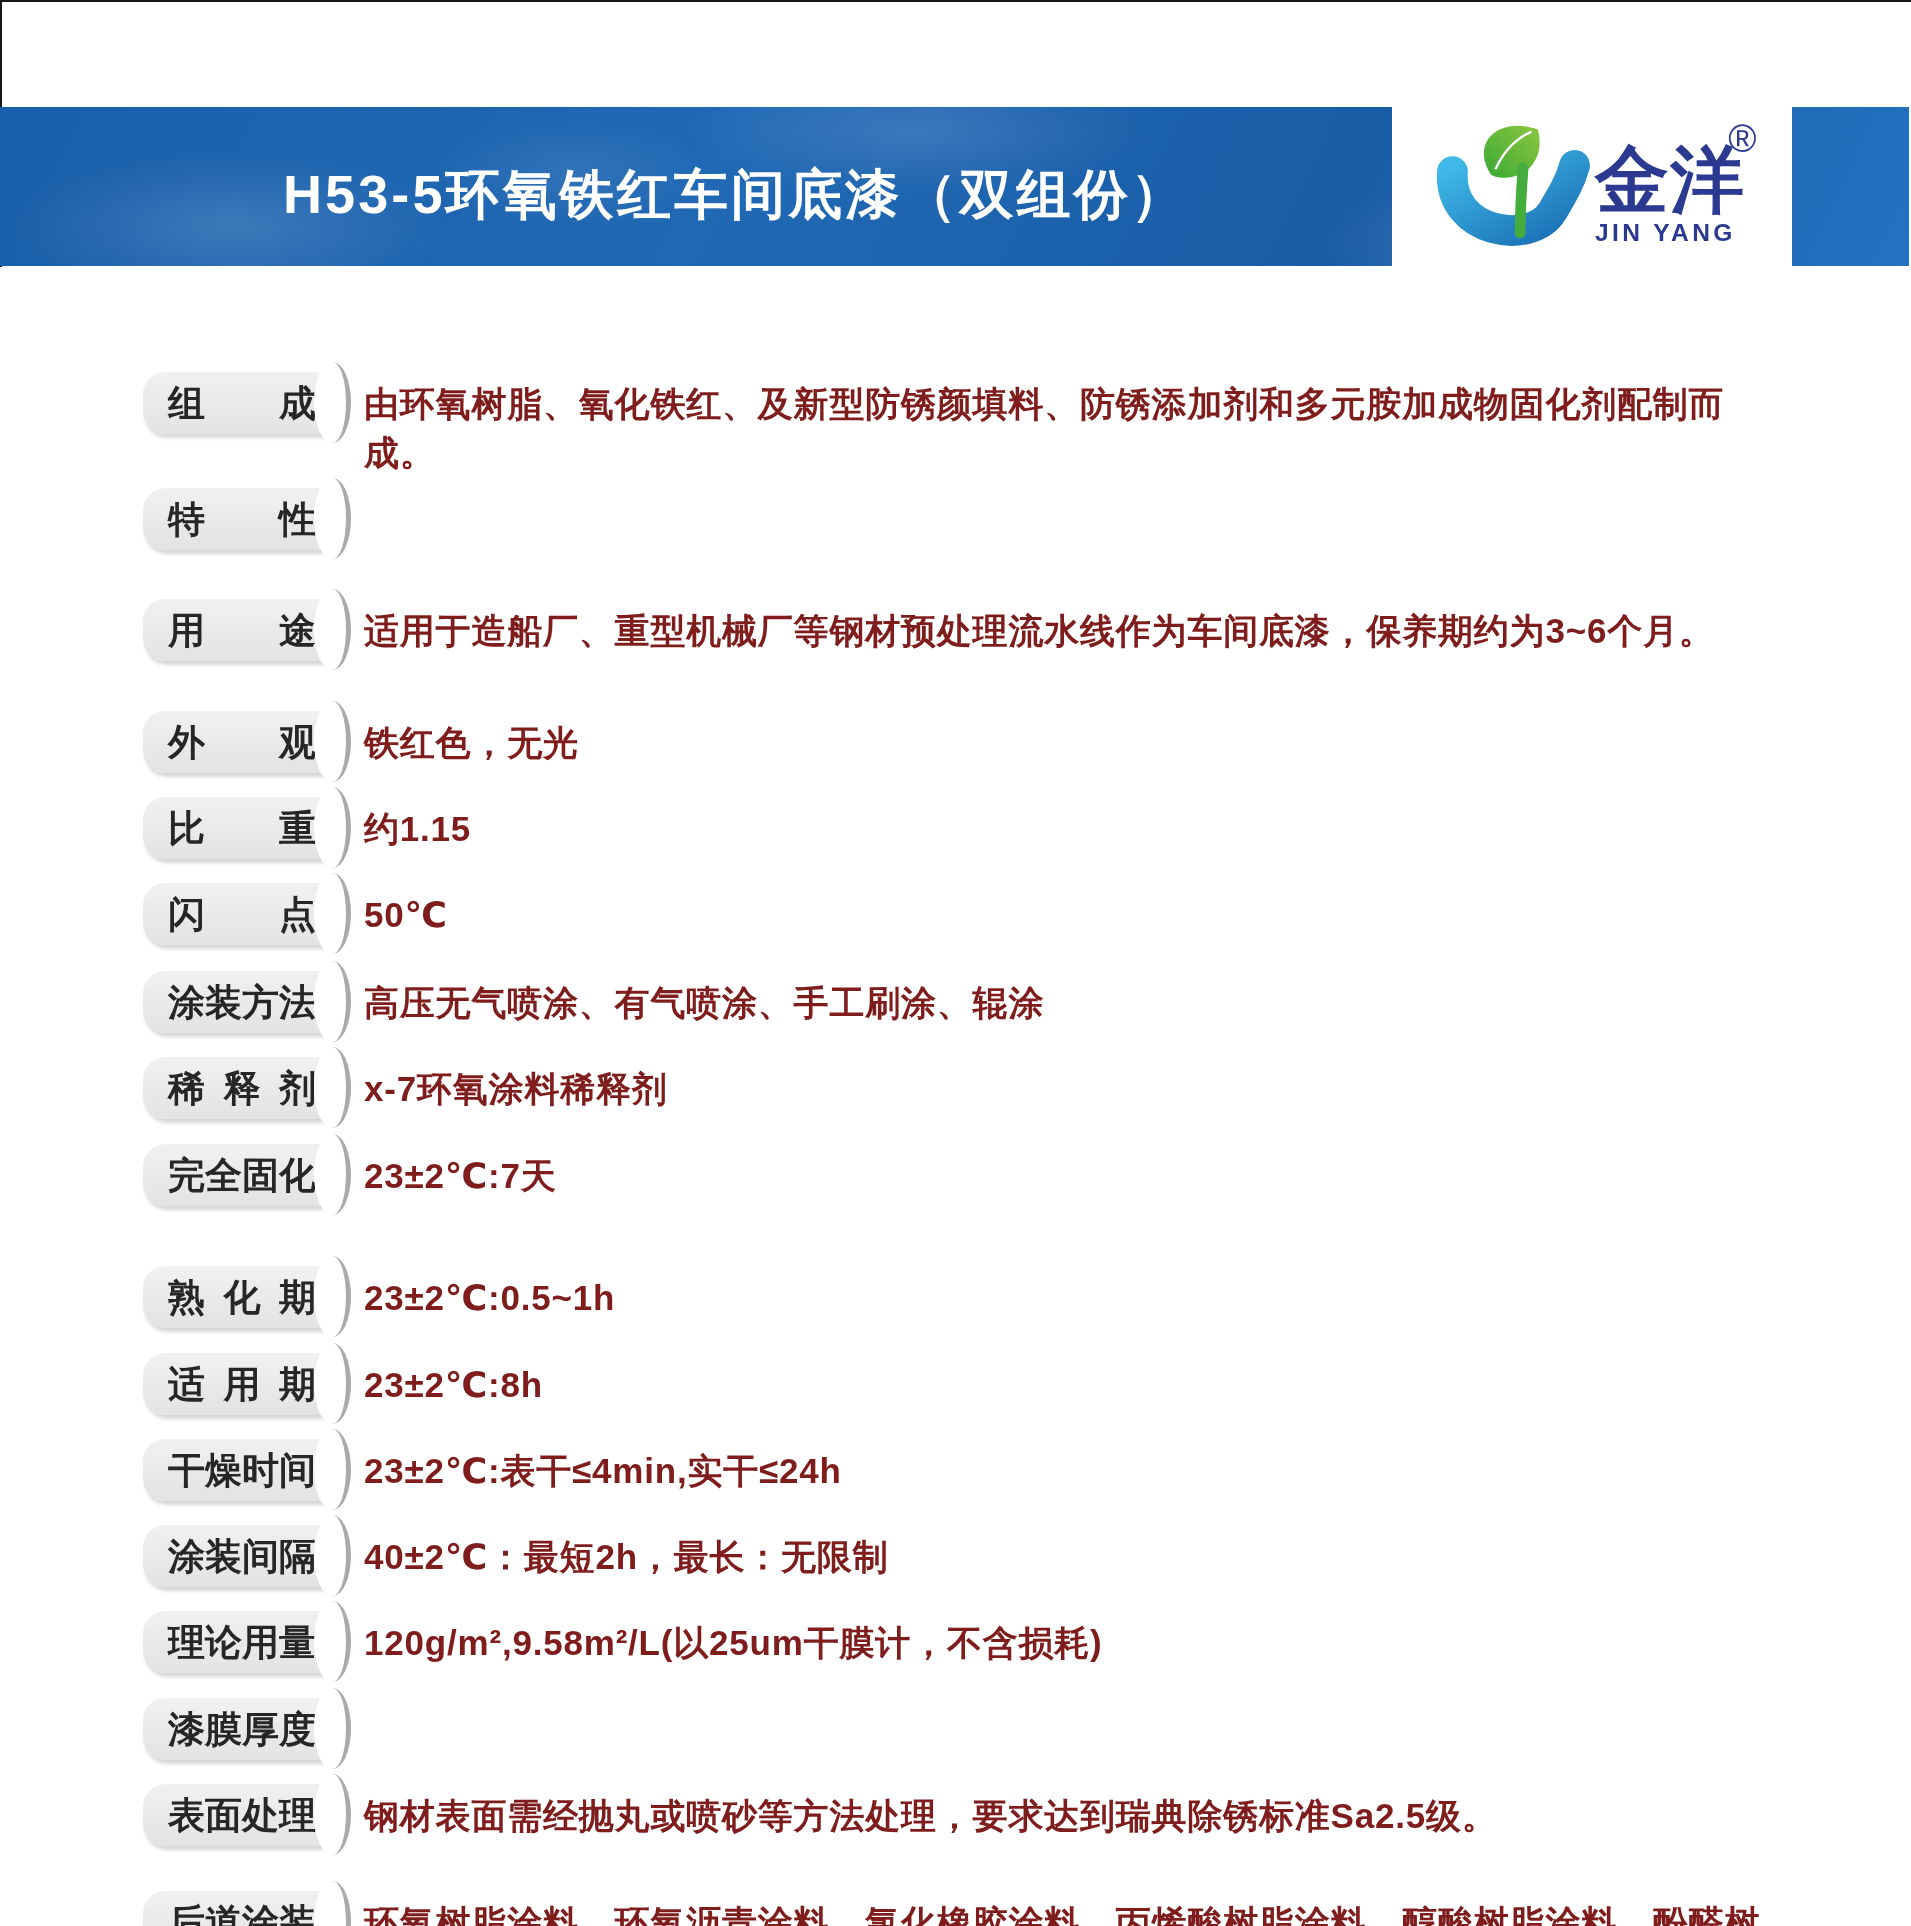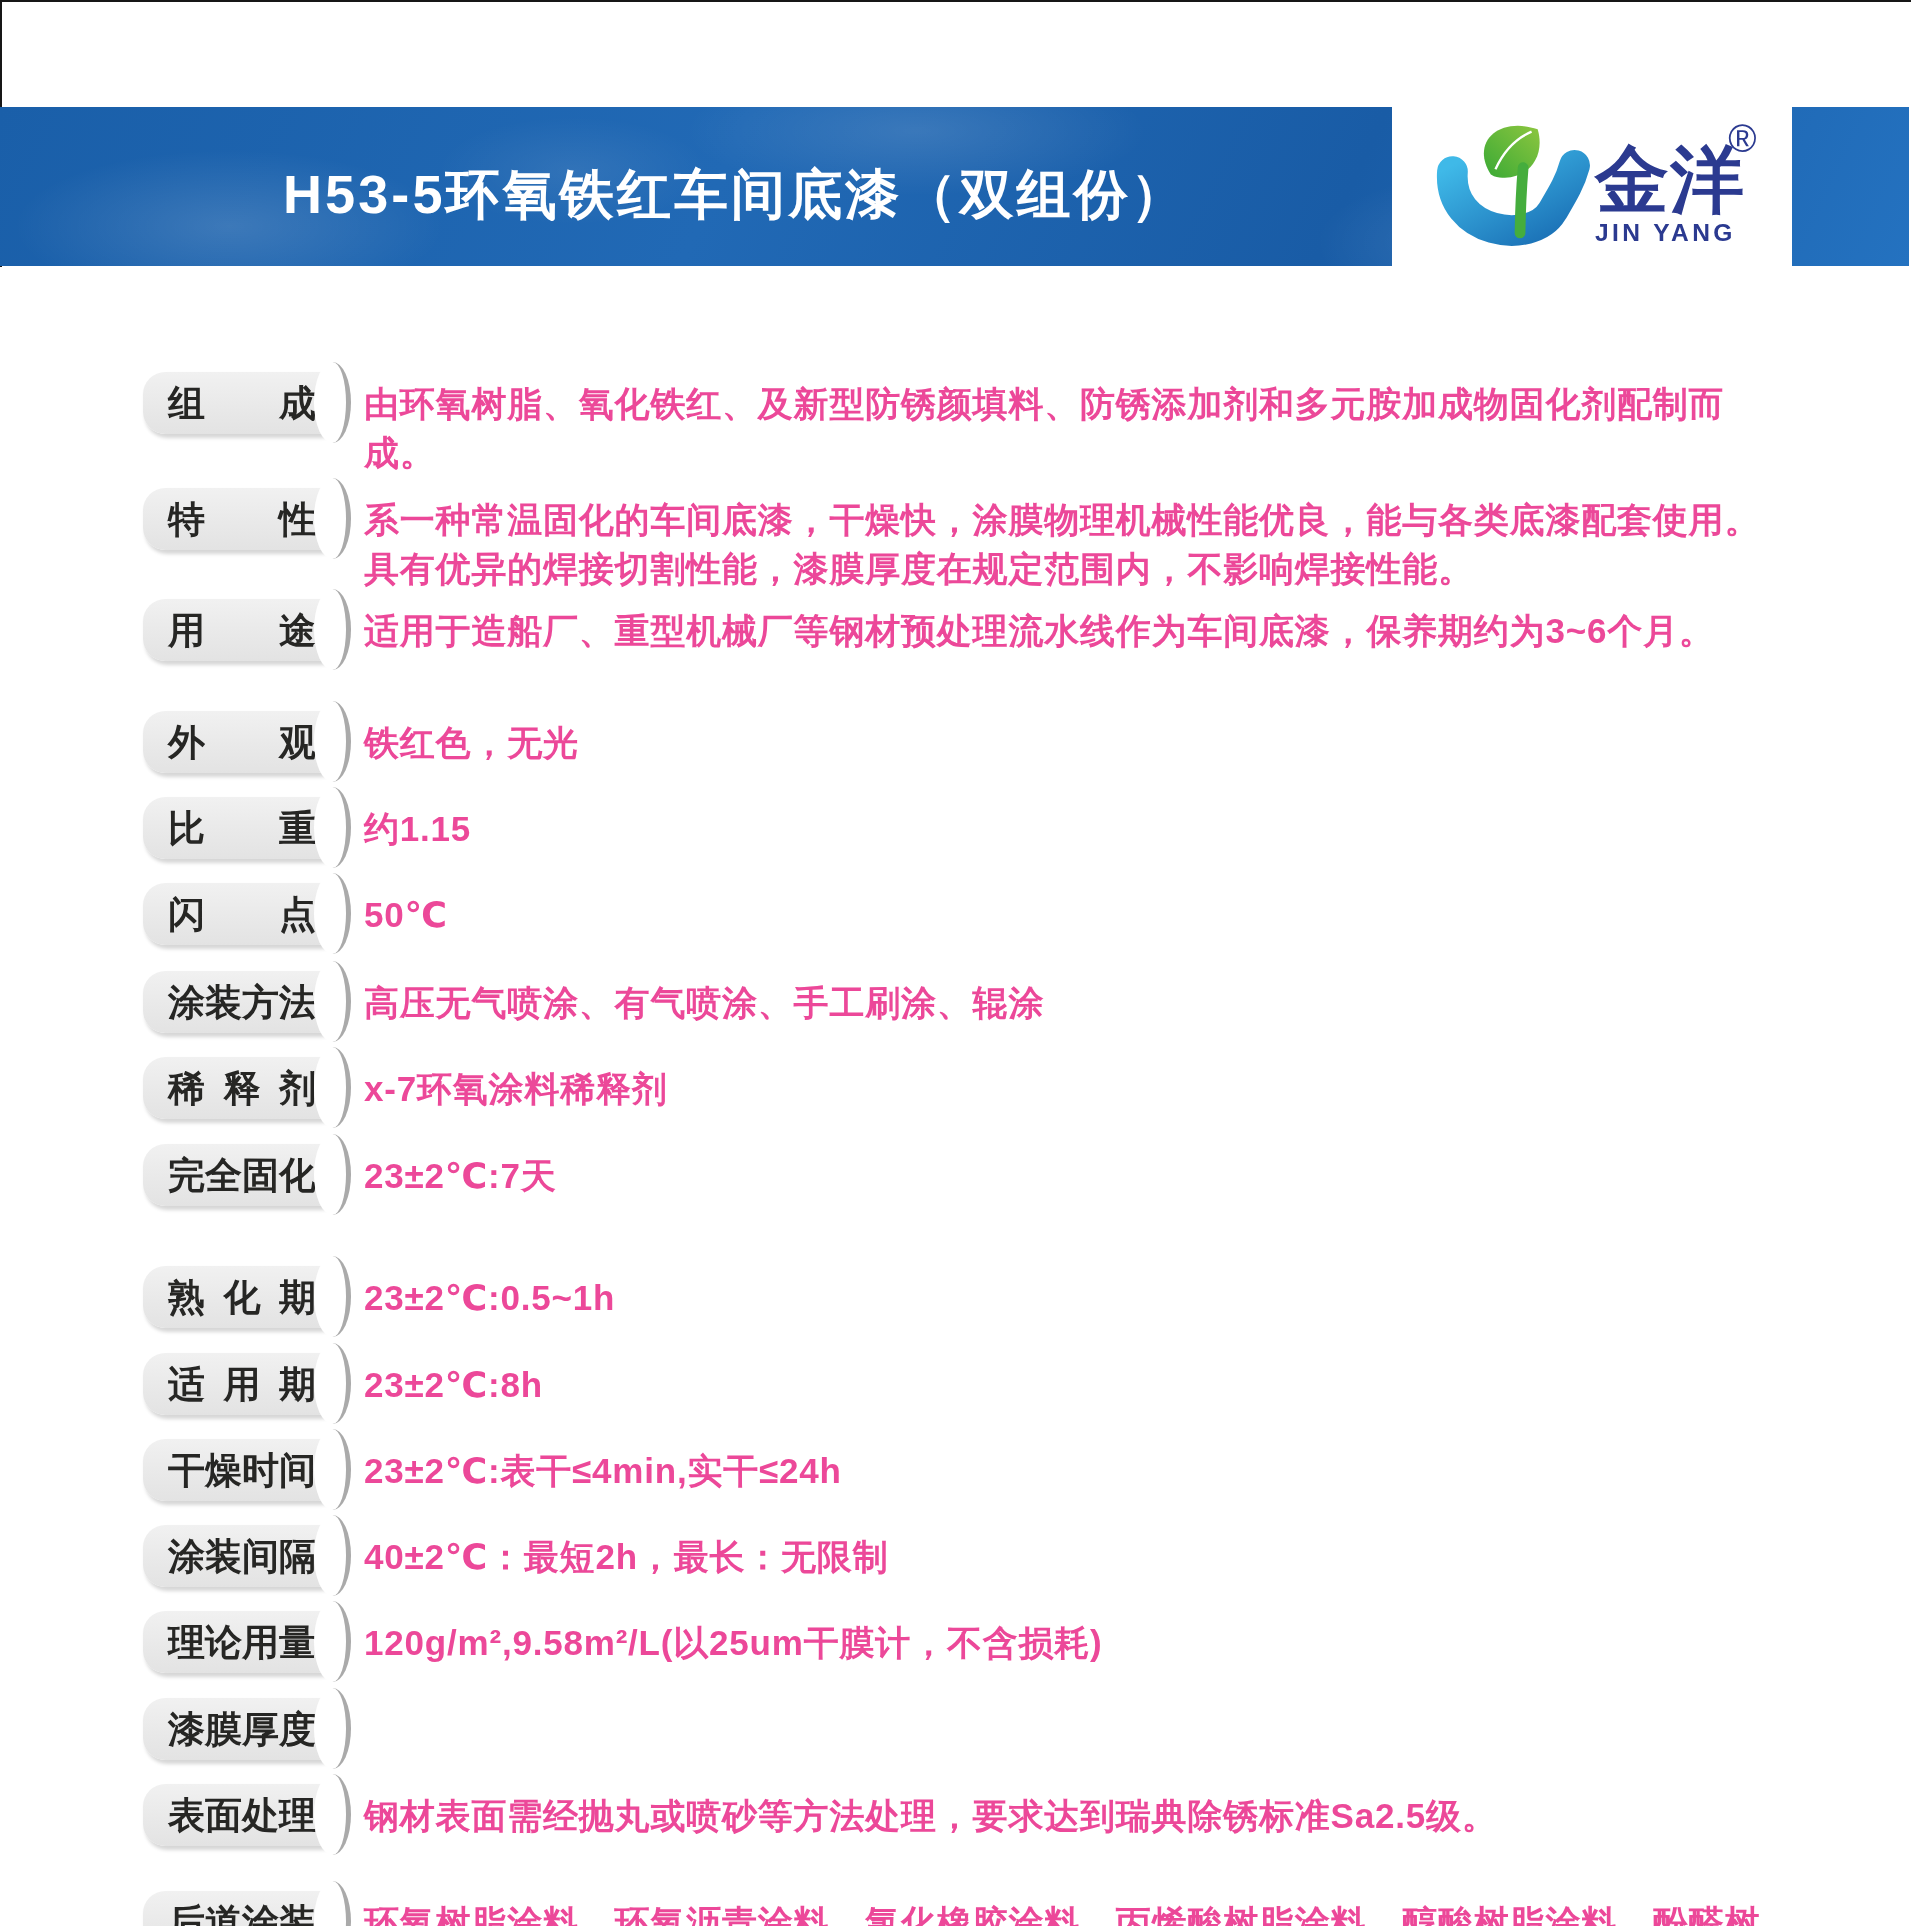--- a/index.html
+++ b/index.html
@@ -42,21 +42,21 @@
     font-size:37px;font-weight:bold;color:#262624;line-height:1;
   }
   .paren{
     position:absolute;right:-9.6px;top:-9.6px;width:32px;height:81px;
     background:#ffffff;border-right:5px solid #aaaaaa;border-radius:50%;
   }
   .content{
     margin-left:23px;max-width:1410px;
     padding-top:6.5px;
     font-size:35px;line-height:49px;letter-spacing:0.8px;
-    font-weight:600;color:#ec4899;
+    font-weight:600;color:#7f1d1d;
   }
 </style>
 </head>
 <body>
 
 <div id="page">
 
   <div class="edge-top"></div>
   <div class="edge-left"></div>
 
@@ -97,21 +97,20 @@
   </div>
 
   <div class="row" style="top:488px">
     <div class="pill">
       <div class="pill-label">
           <span>特</span>
           <span>性</span>
         </div>
       <div class="paren"></div>
     </div>
-    <div class="content">系一种常温固化的车间底漆，干燥快，涂膜物理机械性能优良，能与各类底漆配套使用。具有优异的焊接切割性能，漆膜厚度在规定范围内，不影响焊接性能。</div>
   </div>
 
   <div class="row" style="top:599px">
     <div class="pill">
       <div class="pill-label">
           <span>用</span>
           <span>途</span>
         </div>
       <div class="paren"></div>
     </div>

